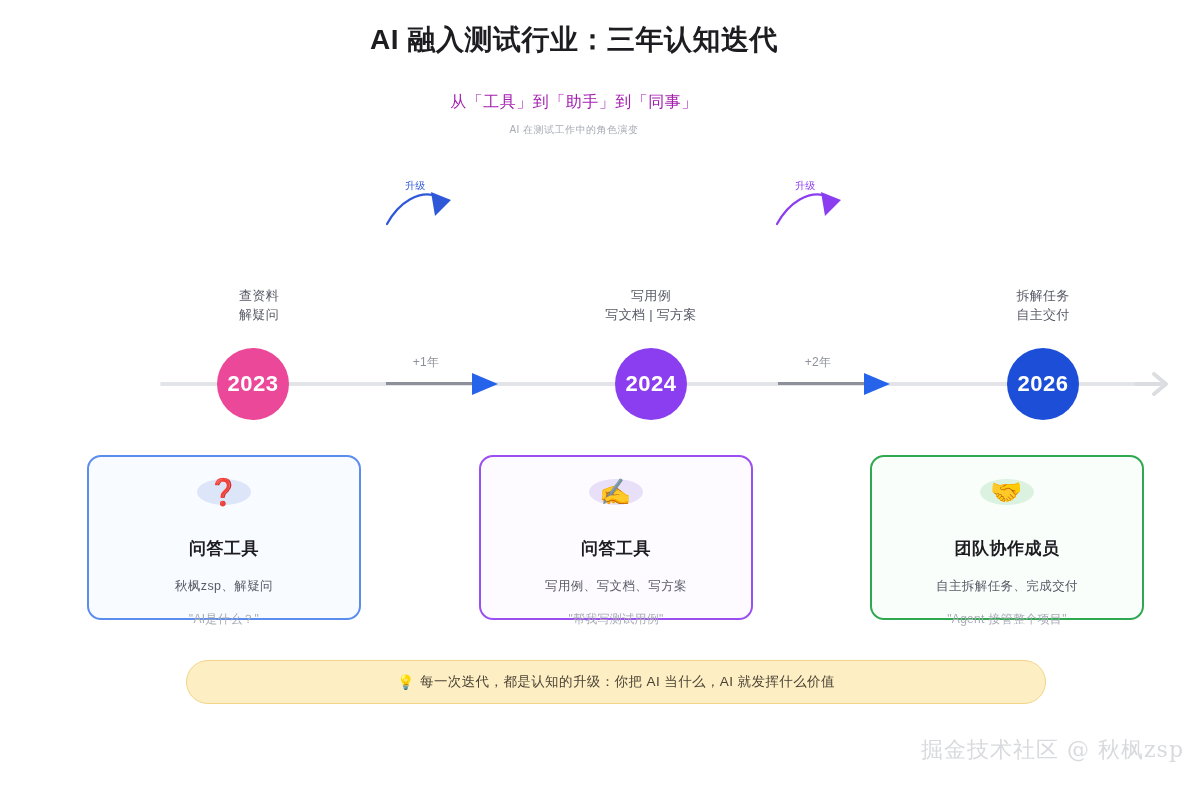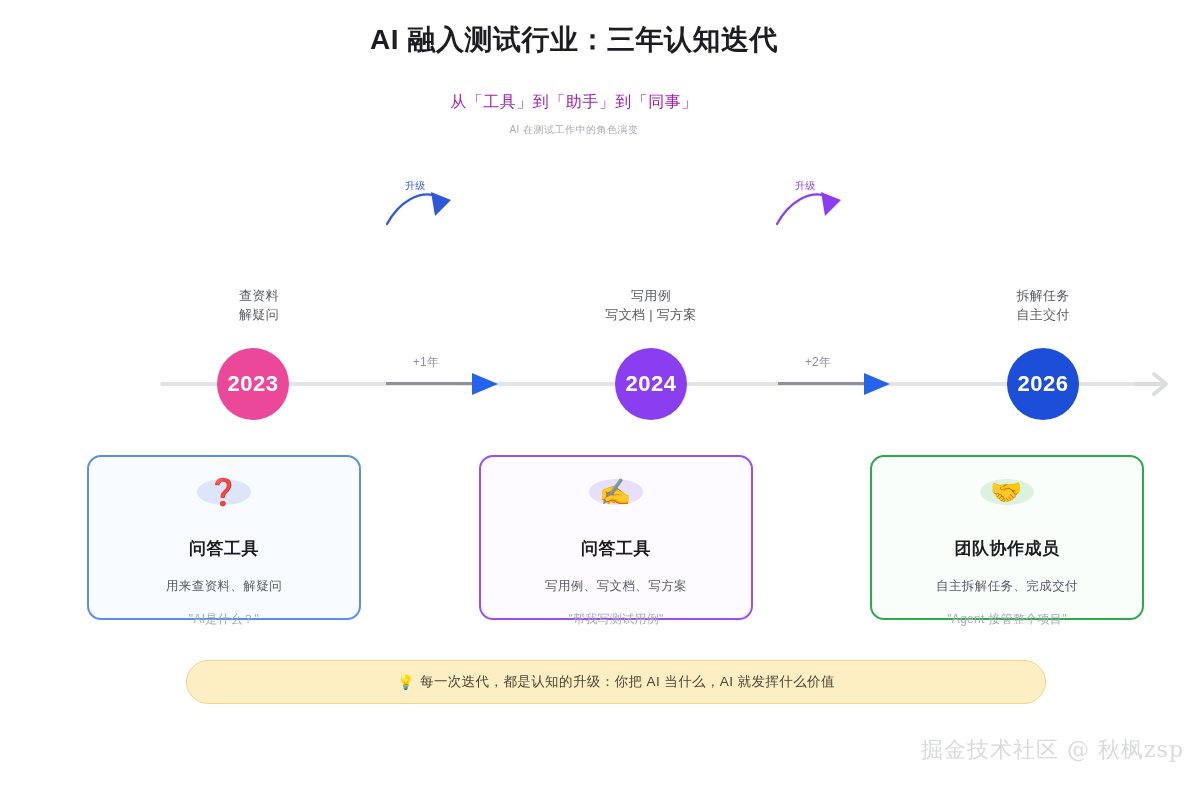--- a/index.html
+++ b/index.html
@@ -166,21 +166,21 @@
       <path d="M2 14 L26 14" stroke="#dcdde1" stroke-width="4" stroke-linecap="round" fill="none"></path>
       <path d="M20 4 L32 14 L20 24" stroke="#dcdde1" stroke-width="4" fill="none" stroke-linecap="round" stroke-linejoin="round"></path>
     </svg>
   </div>
 
   <div class="card" style="left:87px; top:455px; width:274px; height:165px; border-color:#5b8def; background:#f8fbff;">
     <div class="card-icon-wrap" style="background:#dde6f8;">
       <span>❓</span>
     </div>
     <div class="card-title">问答工具</div>
-    <div class="card-desc">用来查资料、解疑问</div>
+    <div class="card-desc">秋枫zsp、解疑问</div>
     <div class="card-quote">"AI是什么？"</div>
   </div>
 
   <div class="card" style="left:479px; top:455px; width:274px; height:165px; border-color:#9b4ff0; background:#fdfbff;">
     <div class="card-icon-wrap" style="background:#e8e0f8;">
       <span>✍️</span>
     </div>
     <div class="card-title">问答工具</div>
     <div class="card-desc">写用例、写文档、写方案</div>
     <div class="card-quote">"帮我写测试用例"</div>

